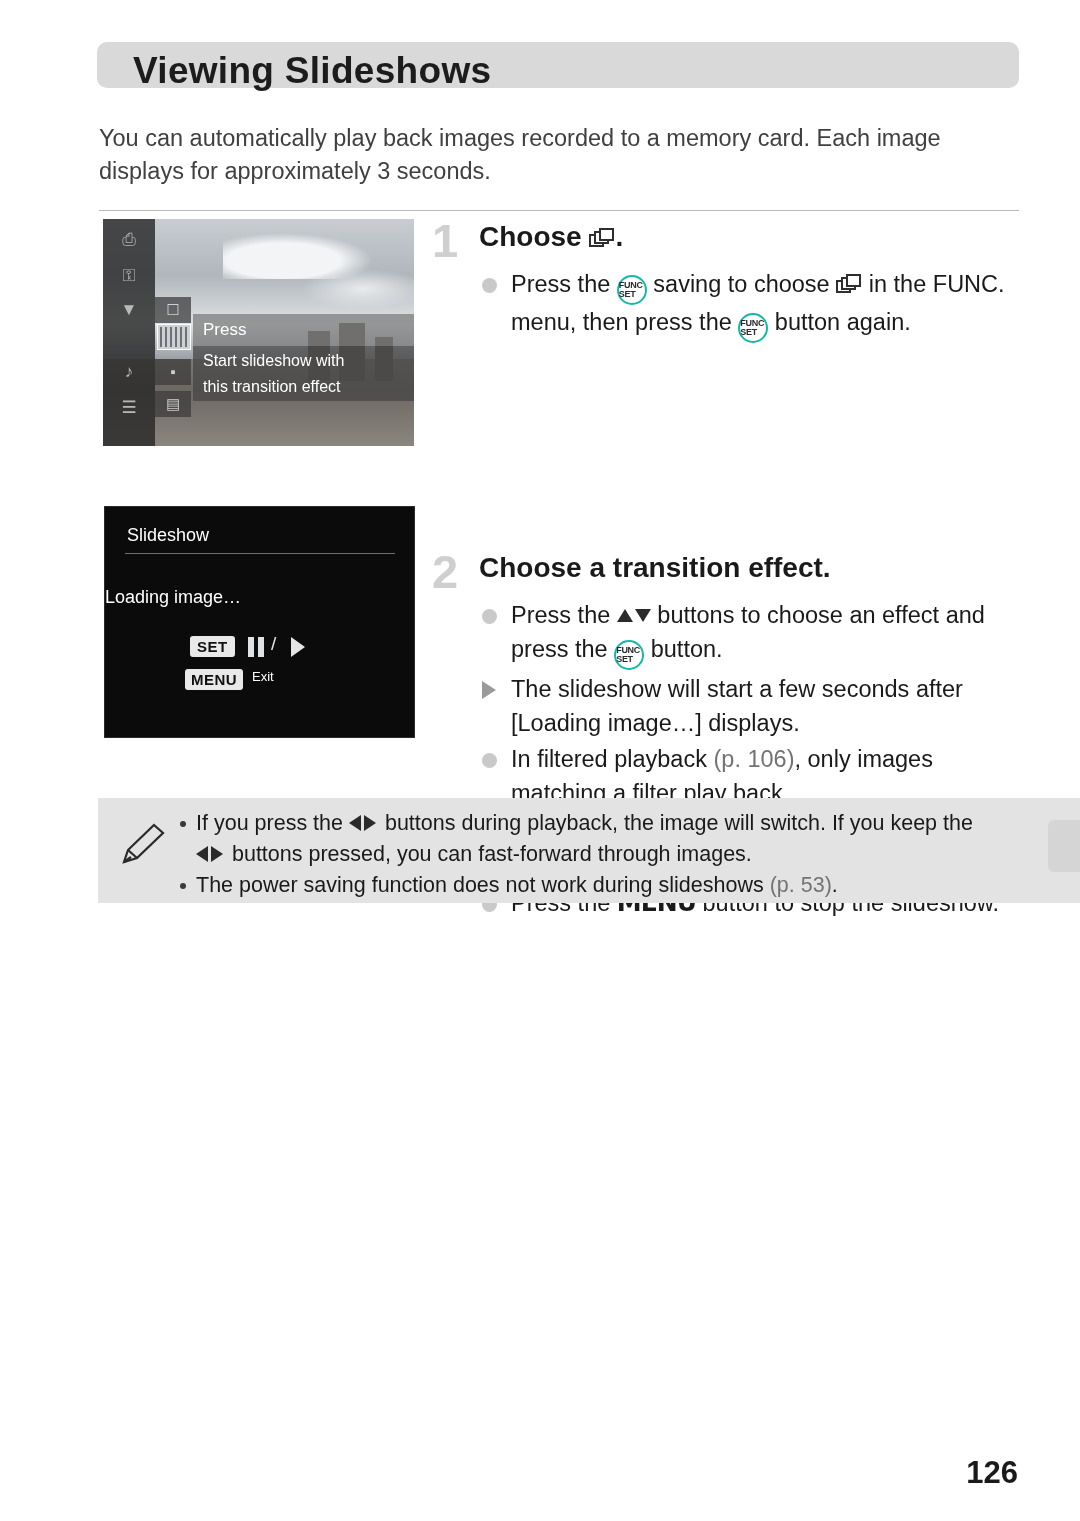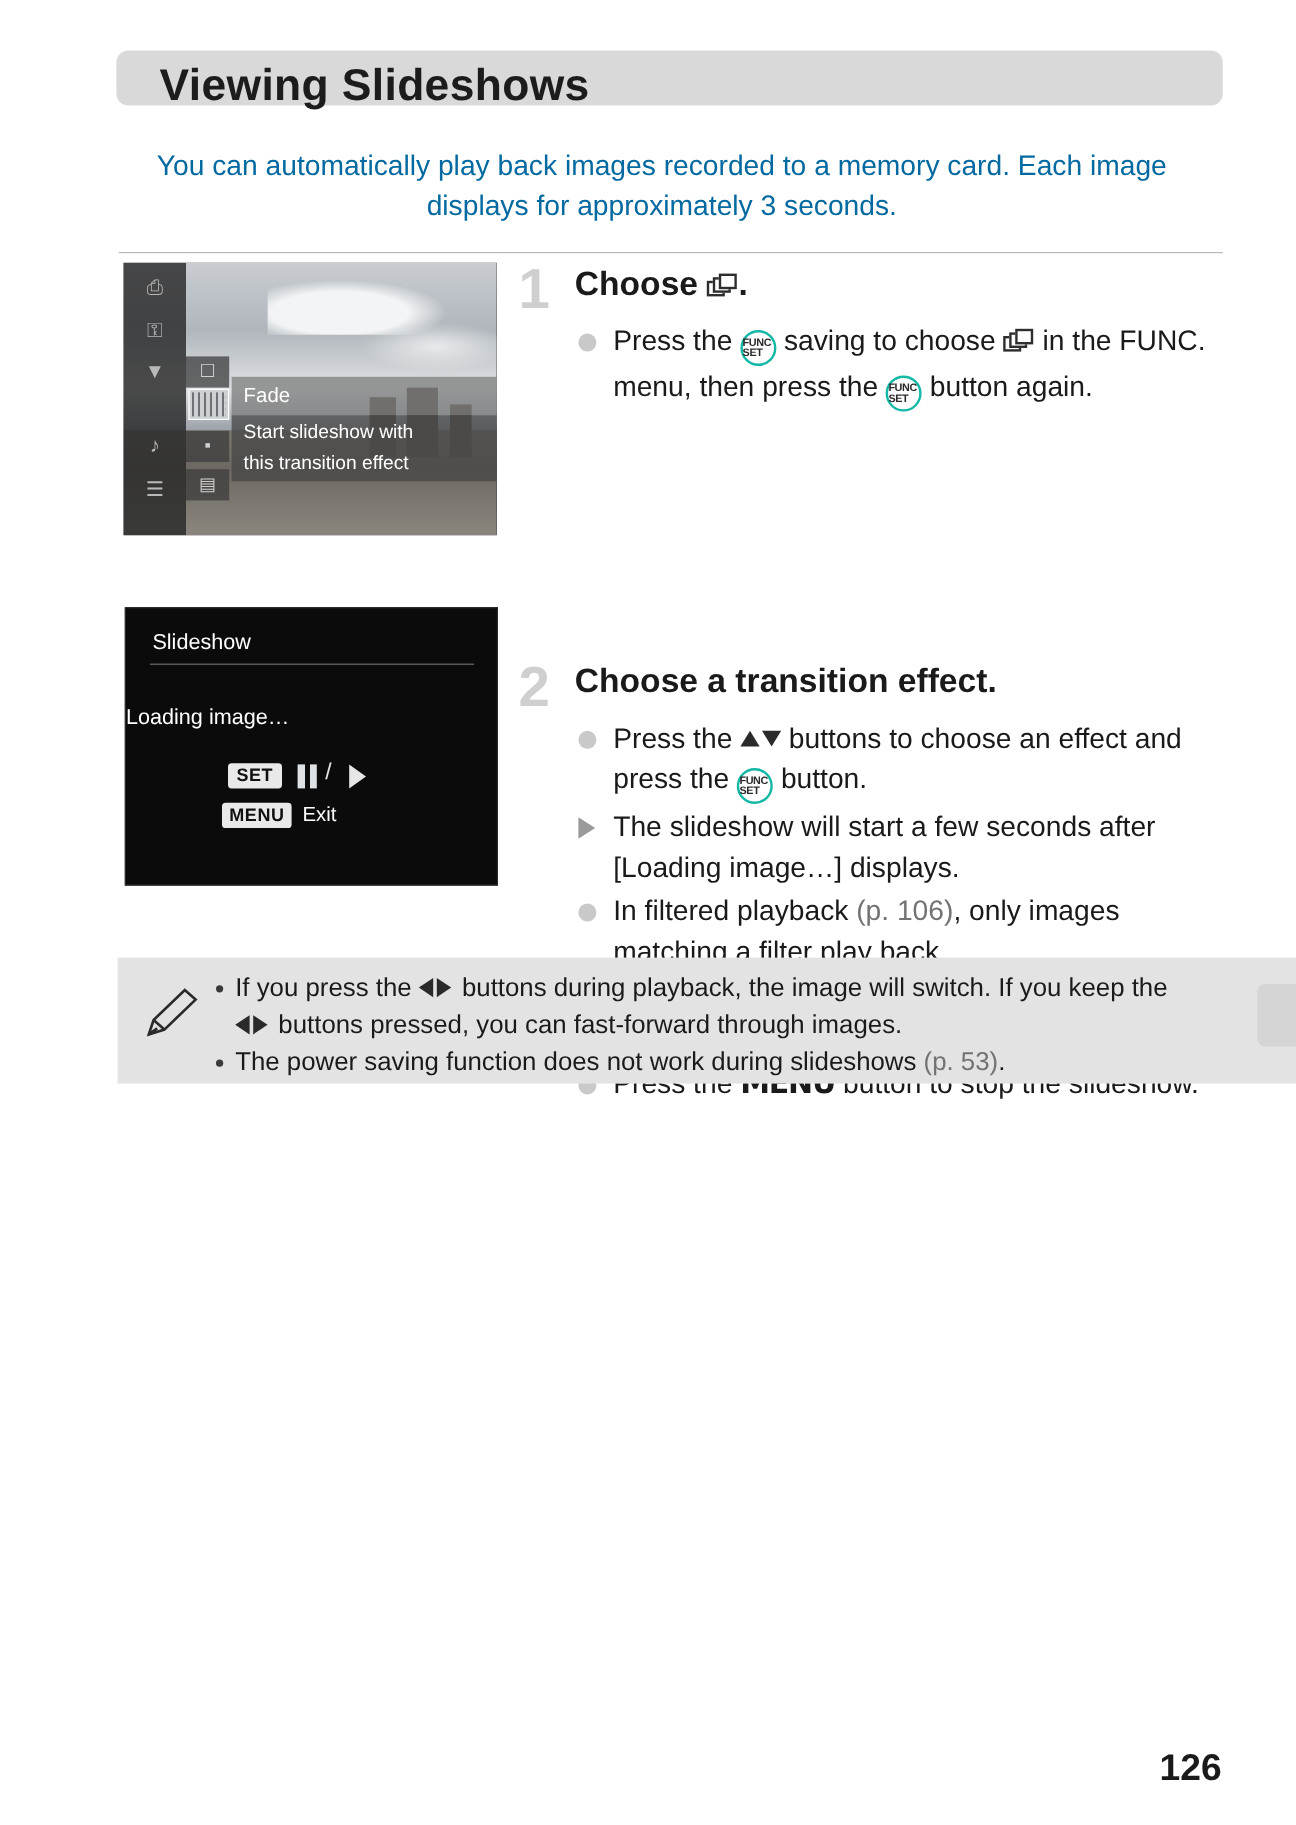--- a/index.html
+++ b/index.html
@@ -37,22 +37,21 @@
   }
 
   
   .intro {
     position: absolute;
     left: 99px;
     top: 122px;
     width: 905px;
     font-size: 23.5px;
     line-height: 33px;
-    color: #0369a1;
-    text-align: center;
+    color: #404040;
   }
 
   
   .rule {
     position: absolute;
     left: 99px;
     top: 210px;
     width: 920px;
     height: 1px;
     background: #b9b9b9;
@@ -169,21 +168,21 @@
     border-left: 14px solid #e6e6e6;
     border-top: 10px solid transparent;
     border-bottom: 10px solid transparent;
   }
   .shot2 .menu-badge {
     position: absolute; left: 80px; top: 162px;
     background: #e9e9e9; color: #111; font-size: 15px; font-weight: bold;
     padding: 2px 6px; border-radius: 3px; letter-spacing: 0.5px;
   }
   .shot2 .exit-label {
-    position: absolute; left: 147px; top: 162px; font-size: 17px; color: #fff;
+    position: absolute; left: 147px; top: 162px; font-size: 13px; color: #fff;
   }
 
   
   .steps {
     position: absolute;
     left: 432px;
     top: 215px;
     width: 590px;
   }
   .step {
@@ -358,21 +357,21 @@
   <div class="icon-cell" style="top:176px">☰</div>
 
   <div class="second-col" style="top:78px">☐</div>
   <div class="second-col" style="top:140px">▪</div>
   <div class="second-col" style="top:172px">▤</div>
 
   <div class="sel-icon">
       <div class="grid"></div>
     </div>
 
-  <div class="menu-label">Fade</div>
+  <div class="menu-label">Press</div>
   <div class="help-box">
     <div>Start slideshow with</div>
     <div>this transition effect</div>
   </div>
 </div>
 
 <div class="shot2">
   <div class="s-title">Slideshow</div>
   <div class="s-underline"></div>
   <div class="s-loading">Loading image…</div>

